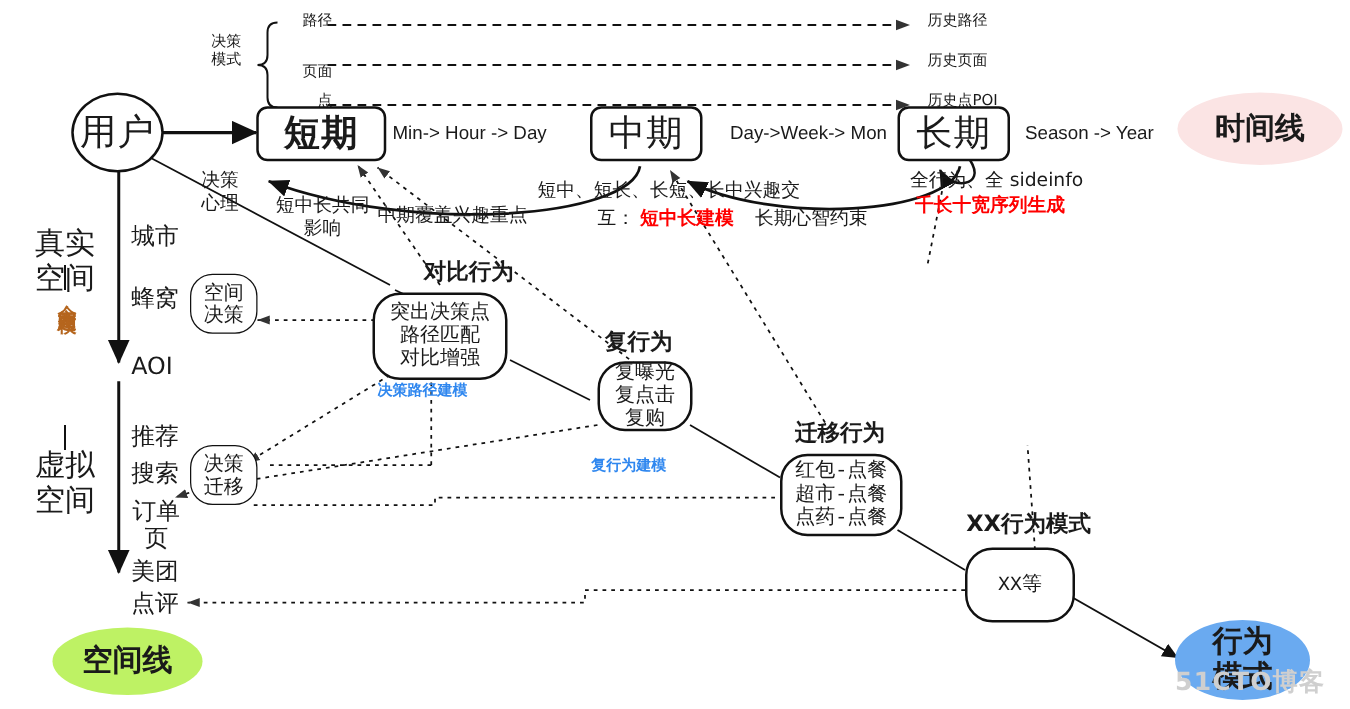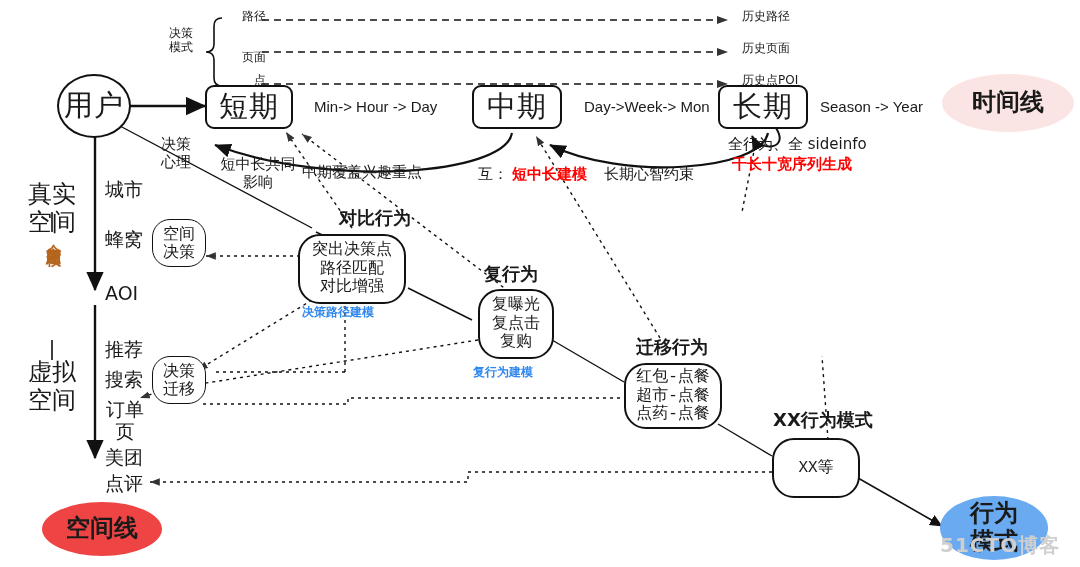--- a/index.html
+++ b/index.html
@@ -35,21 +35,21 @@
   .blob{border-radius:22px;font-family:Liberation Mono, monospace;}
   .circle{border-radius:50%;}
   .ellipse{border:none;border-radius:50%;text-align:center;}
 
   .period{font-size:29px;font-weight:400;letter-spacing:1px;}
   .small-node{font-size:16px;}
   .multi{font-size:16px;}
 
   .badge{font-size:24px;font-weight:700;}
   .badge-time{background:#fbe4e4;}
-  .badge-space{background:#ef4444;}
+  .badge-space{background:#bef264;}
   .badge-behavior{background:#6aaaf0;}
 
   .t-plain{font-size:15px;}
   .t-mid{font-size:12px;}
   .t-big{font-size:18px;}
   .t-bold{font-weight:700;}
   .t-red{color:#ff0000;font-weight:700;}
   .t-blue{color:#2f87ef;font-weight:700;}
   .t-orange{color:#b5651d;font-weight:700;}
   .t-center{text-align:center;}
@@ -150,21 +150,21 @@
   <div class="lbl cn t-mid" style="left:226px;top:9px;width:40px;text-align:right;">路径</div>
   <div class="lbl cn t-mid" style="left:226px;top:50px;width:40px;text-align:right;">页面</div>
   <div class="lbl cn t-mid" style="left:226px;top:73px;width:40px;text-align:right;">点</div>
 
   <div class="lbl cn t-mid" style="left:742px;top:9px;">历史路径</div>
   <div class="lbl cn t-mid" style="left:742px;top:41px;">历史页面</div>
   <div class="lbl cn t-mid" style="left:742px;top:73px;">历史点POI</div>
 
   <div class="node circle cn period" style="left:57px;top:74px;width:74px;height:64px;">用户</div>
 
-  <div class="node rrect cn period" style="left:205px;top:85px;width:88px;height:44px;">短期</div>
+  <div class="node rrect cn period" style="left:205px;top:85px;width:104px;height:44px;font-weight:bold;">短期</div>
 
   <div class="node rrect cn period" style="left:472px;top:85px;width:90px;height:44px;">中期</div>
 
   <div class="node rrect cn period" style="left:718px;top:85px;width:90px;height:44px;">长期</div>
 
   <div class="lbl eng" style="left:314px;top:98px;">Min-&gt; Hour -&gt; Day</div>
   <div class="lbl eng" style="left:584px;top:98px;">Day-&gt;Week-&gt; Mon</div>
   <div class="lbl eng" style="left:820px;top:98px;">Season -&gt; Year</div>
 
   <div class="node ellipse cn badge badge-time" style="left:942px;top:74px;width:132px;height:58px;">时间线</div>
@@ -175,20 +175,21 @@
 模式</div>
 
   <div class="lbl cn t-plain t-center" style="left:150px;top:136px;width:52px;">决策
 心理</div>
 
   <div class="lbl cn t-plain t-center" style="left:198px;top:156px;width:120px;">短中长共同
 影响</div>
 
   <div class="lbl cn t-plain" style="left:302px;top:164px;">中期覆盖兴趣重点</div>
 
+  <div class="lbl cn t-plain" style="left:430px;top:144px;">短中、短长、长短、长中兴趣交</div>
 
   <div class="lbl cn t-plain" style="left:478px;top:166px;">互：</div>
   <div class="lbl cn t-plain t-red" style="left:512px;top:166px;">短中长建模</div>
 
   <div class="lbl cn t-plain" style="left:604px;top:166px;">长期心智约束</div>
 
   <div class="lbl cn t-plain" style="left:728px;top:136px;">全行为、全 sideinfo</div>
   <div class="lbl cn t-plain t-red" style="left:732px;top:156px;">千长十宽序列生成</div>
 
   <div class="lbl cn axis-label t-center" style="left:26px;top:180px;width:52px;">真实
@@ -216,21 +217,21 @@
   <div class="node pill cn small-node" style="left:152px;top:356px;width:54px;height:48px;white-space:pre;border-width:1.8px;">决策
 迁移</div>
 
   <div class="lbl cn t-big t-bold" style="left:303px;top:207px;margin-left:36px;">对比行为</div>
   <div class="node blob cn multi" style="left:298px;top:234px;width:108px;height:70px;white-space:pre;">突出决策点
 路径匹配
 对比增强</div>
   <div class="lbl cn t-mid t-blue" style="left:302px;top:305px;">决策路径建模</div>
 
   <div class="lbl cn t-big t-bold" style="left:484px;top:263px;">复行为</div>
-  <div class="node blob cn multi" style="left:478px;top:289px;width:76px;height:70px;white-space:pre;">复曝光
+  <div class="node blob cn multi" style="left:478px;top:289px;width:76px;height:56px;white-space:pre;">复曝光
 复点击
 复购</div>
   <div class="lbl cn t-mid t-blue" style="left:473px;top:365px;">复行为建模</div>
 
   <div class="lbl cn t-big t-bold" style="left:636px;top:336px;">迁移行为</div>
   <div class="node blob cn multi" style="left:624px;top:363px;width:98px;height:66px;white-space:pre;">红包-点餐
 超市-点餐
 点药-点餐</div>
 
   <div class="lbl cn t-big t-bold" style="left:773px;top:409px;">XX行为模式</div>

